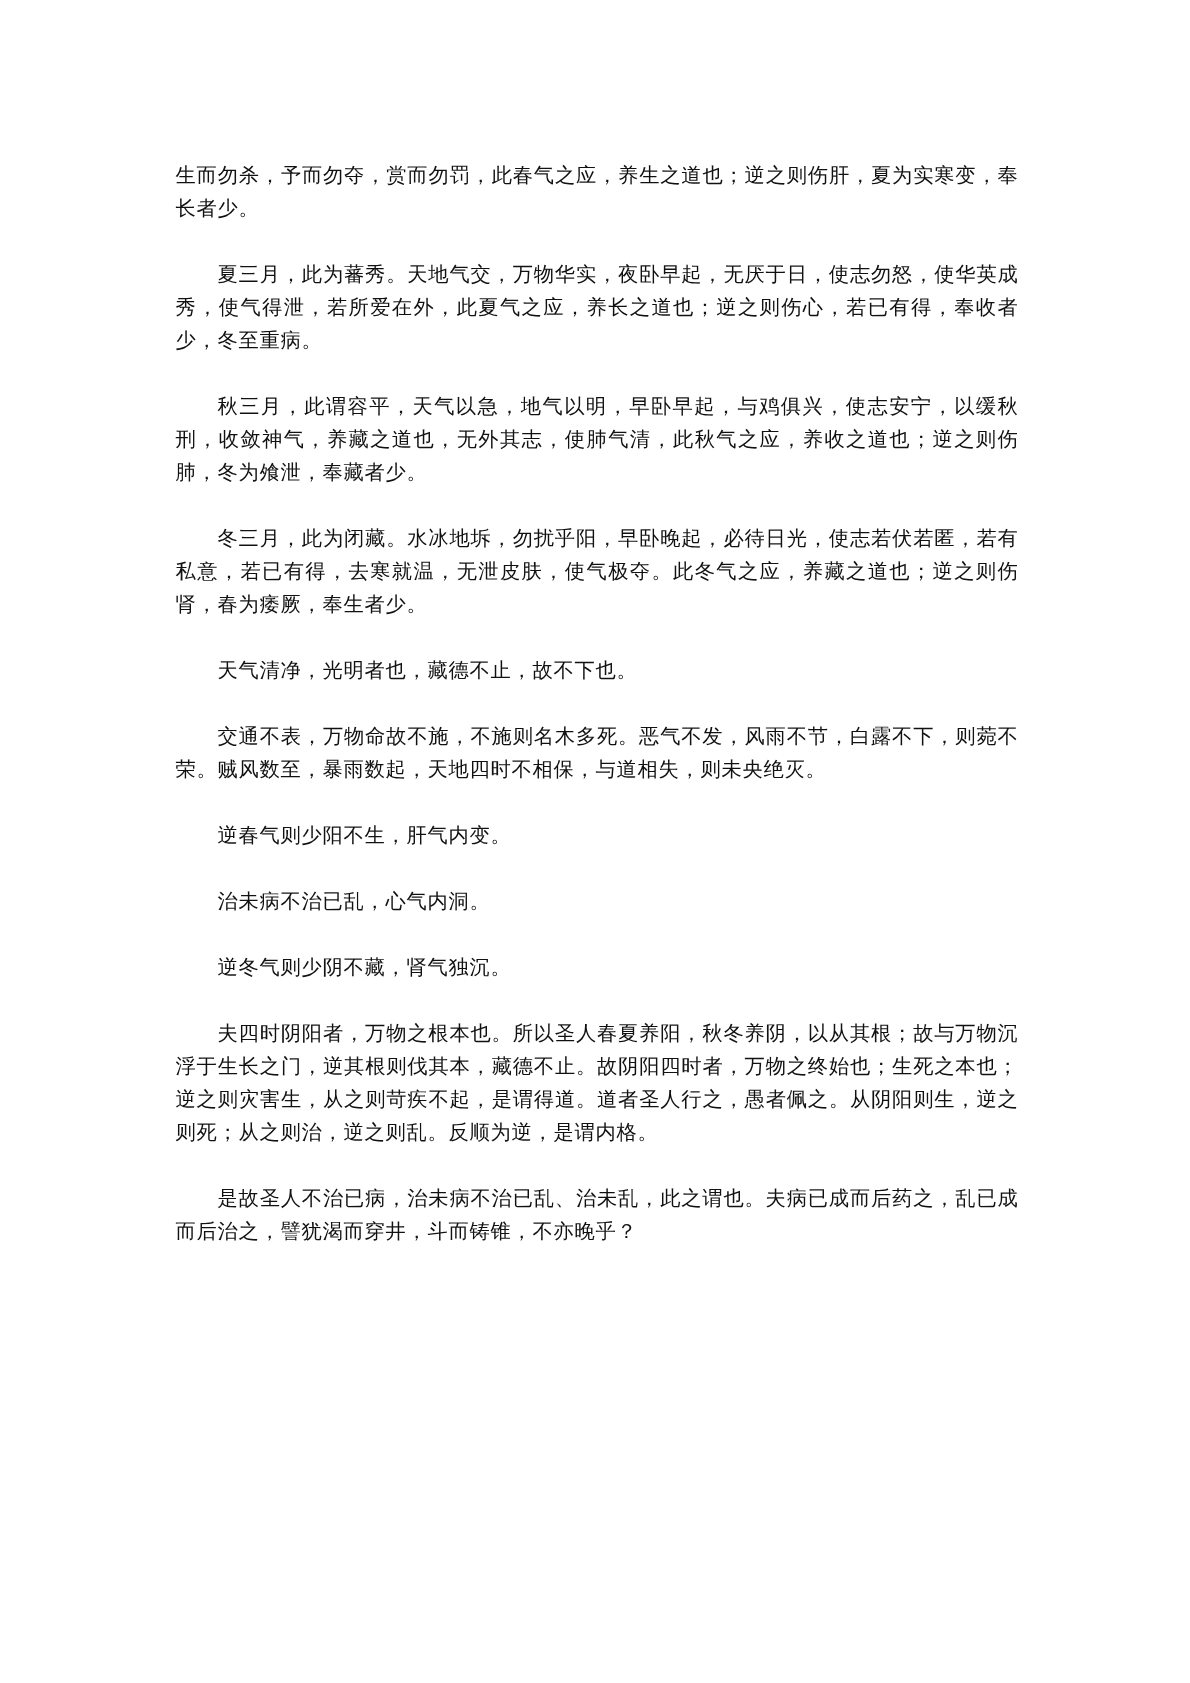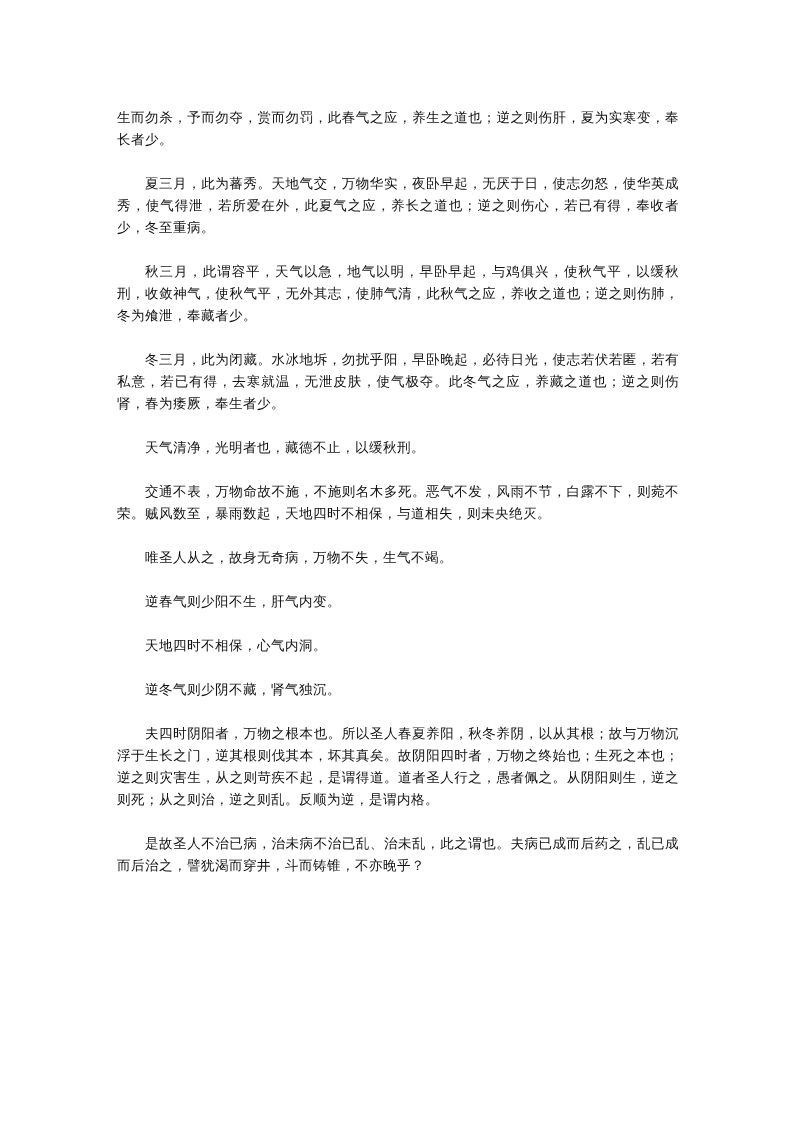--- a/index.html
+++ b/index.html
@@ -34,23 +34,22 @@
     .para.no-indent {
       text-indent: 0;
     }
   </style>
 </head>
 <body>
 
 <div class="page">
   <p class="para no-indent">生而勿杀，予而勿夺，赏而勿罚，此春气之应，养生之道也；逆之则伤肝，夏为实寒变，奉长者少。</p>
   <p class="para">夏三月，此为蕃秀。天地气交，万物华实，夜卧早起，无厌于日，使志勿怒，使华英成秀，使气得泄，若所爱在外，此夏气之应，养长之道也；逆之则伤心，若已有得，奉收者少，冬至重病。</p>
-  <p class="para">秋三月，此谓容平，天气以急，地气以明，早卧早起，与鸡俱兴，使秋气平，以缓秋刑，收敛神气，使秋气平，无外其志，使肺气清，此秋气之应，养收之道也；逆之则伤肺，冬为飧泄，奉藏者少。</p>
+  <p class="para">秋三月，此谓容平，天气以急，地气以明，早卧早起，与鸡俱兴，使志安宁，以缓秋刑，收敛神气，养藏之道也，无外其志，使肺气清，此秋气之应，养收之道也；逆之则伤肺，冬为飧泄，奉藏者少。</p>
   <p class="para">冬三月，此为闭藏。水冰地坼，勿扰乎阳，早卧晚起，必待日光，使志若伏若匿，若有私意，若已有得，去寒就温，无泄皮肤，使气极夺。此冬气之应，养藏之道也；逆之则伤肾，春为痿厥，奉生者少。</p>
-  <p class="para">天气清净，光明者也，藏德不止，以缓秋刑。</p>
+  <p class="para">天气清净，光明者也，藏德不止，故不下也。</p>
   <p class="para">交通不表，万物命故不施，不施则名木多死。恶气不发，风雨不节，白露不下，则菀不荣。贼风数至，暴雨数起，天地四时不相保，与道相失，则未央绝灭。</p>
-  <p class="para">唯圣人从之，故身无奇病，万物不失，生气不竭。</p>
   <p class="para">逆春气则少阳不生，肝气内变。</p>
-  <p class="para">天地四时不相保，心气内洞。</p>
+  <p class="para">治未病不治已乱，心气内洞。</p>
   <p class="para">逆冬气则少阴不藏，肾气独沉。</p>
-  <p class="para">夫四时阴阳者，万物之根本也。所以圣人春夏养阳，秋冬养阴，以从其根；故与万物沉浮于生长之门，逆其根则伐其本，坏其真矣。故阴阳四时者，万物之终始也；生死之本也；逆之则灾害生，从之则苛疾不起，是谓得道。道者圣人行之，愚者佩之。从阴阳则生，逆之则死；从之则治，逆之则乱。反顺为逆，是谓内格。</p>
+  <p class="para">夫四时阴阳者，万物之根本也。所以圣人春夏养阳，秋冬养阴，以从其根；故与万物沉浮于生长之门，逆其根则伐其本，藏德不止。故阴阳四时者，万物之终始也；生死之本也；逆之则灾害生，从之则苛疾不起，是谓得道。道者圣人行之，愚者佩之。从阴阳则生，逆之则死；从之则治，逆之则乱。反顺为逆，是谓内格。</p>
   <p class="para">是故圣人不治已病，治未病不治已乱、治未乱，此之谓也。夫病已成而后药之，乱已成而后治之，譬犹渴而穿井，斗而铸锥，不亦晚乎？</p>
 </div>
 
 </body></html>

